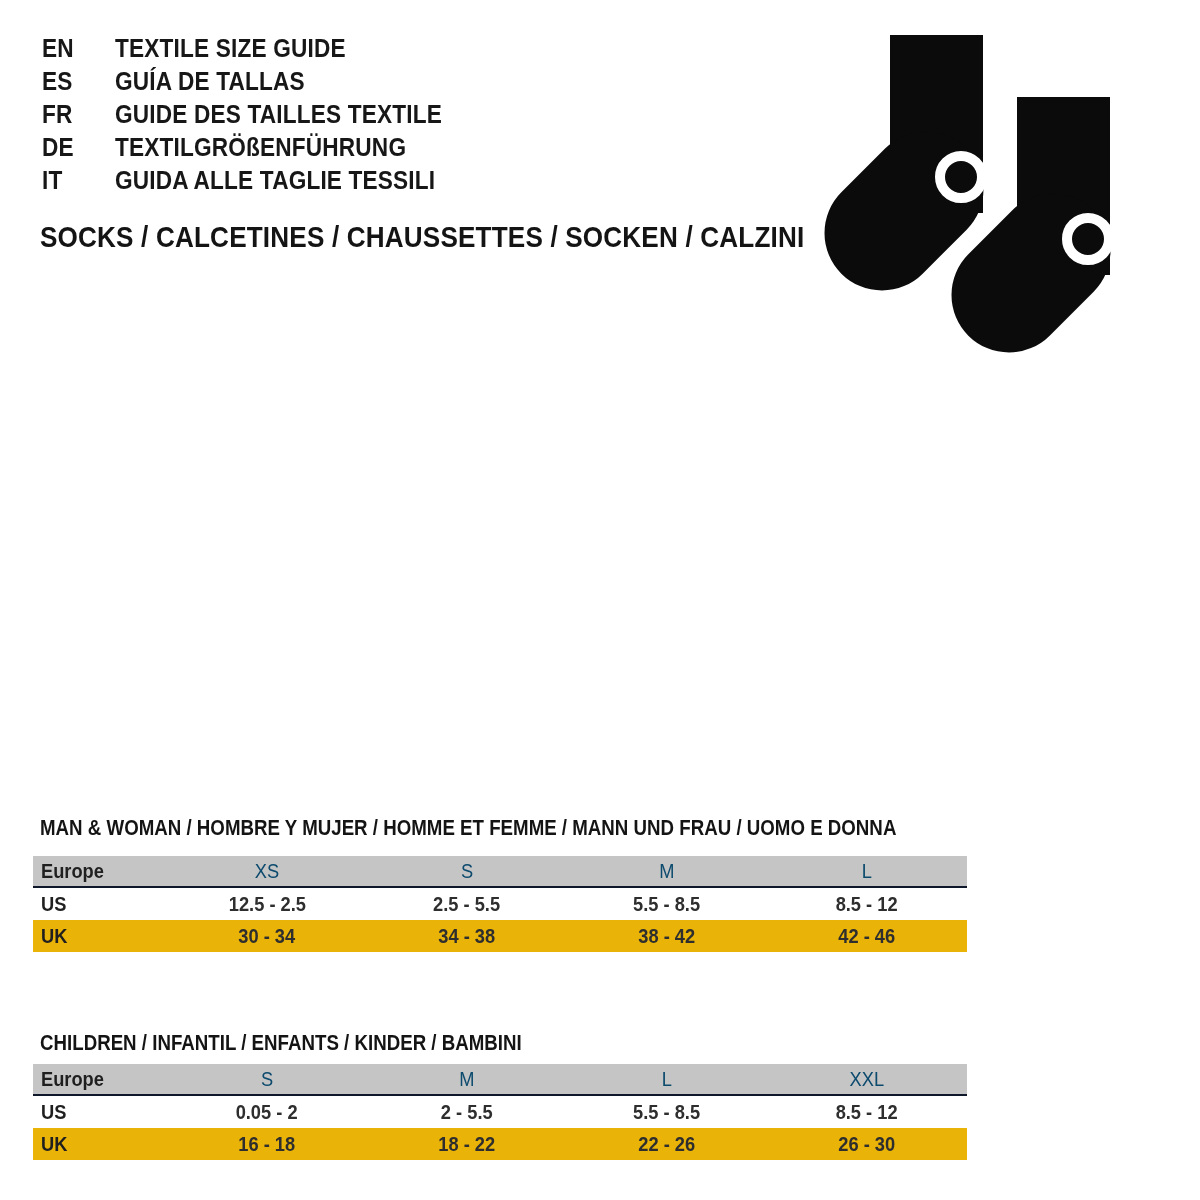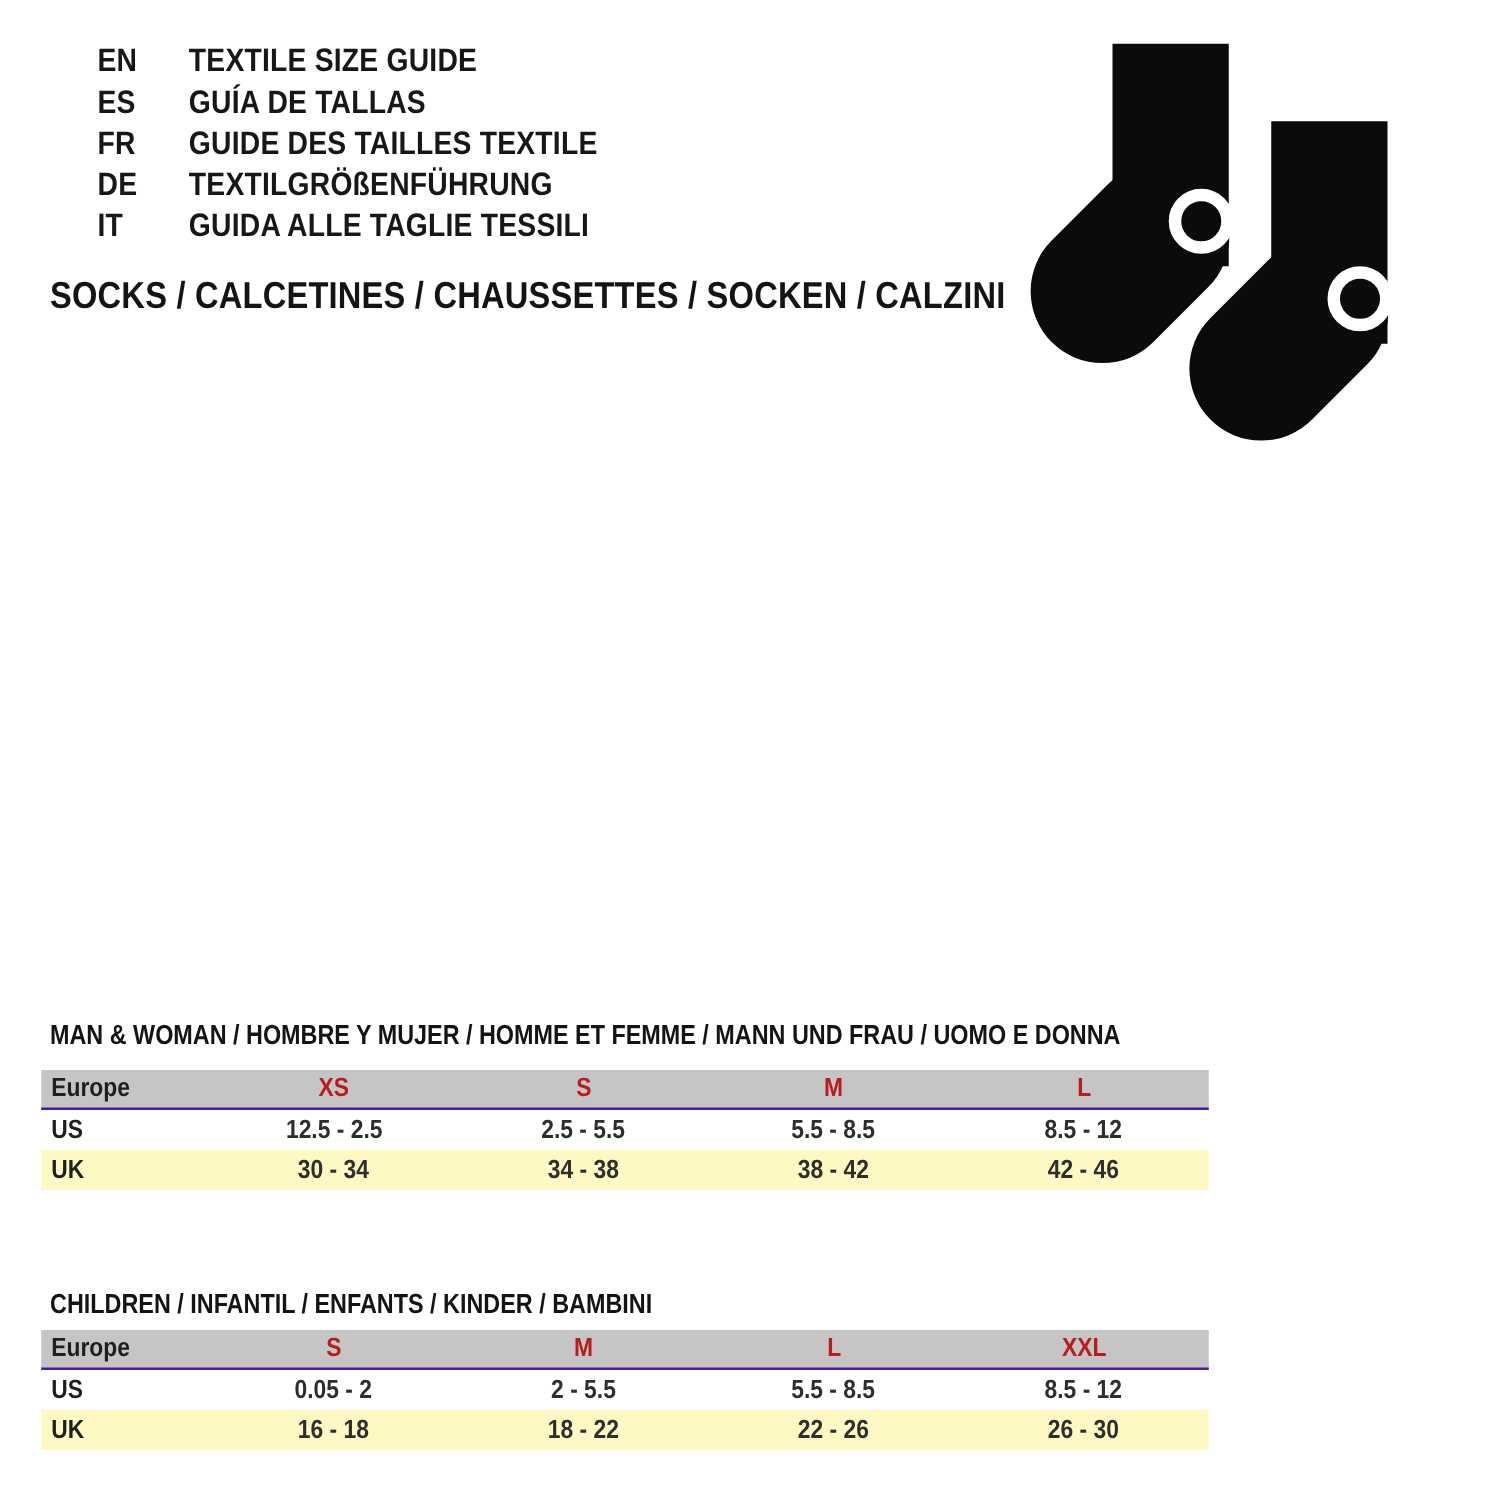--- a/index.html
+++ b/index.html
@@ -9,21 +9,21 @@
     font-family:"Liberation Sans",sans-serif;
     position:relative;
     color:#1a1a1a;
     overflow:hidden;
   }
   
   .cond{display:inline-block;transform:scaleX(.87);transform-origin:0 50%;white-space:nowrap;}
   .cond-c{display:inline-block;transform:scaleX(.87);transform-origin:50% 50%;white-space:nowrap;}
 
   
-  .lang-block{position:absolute;left:42px;top:32px;margin-left:36px;}
+  .lang-block{position:absolute;left:42px;top:32px;}
   .lang-row{
     display:flex;height:33px;line-height:33px;align-items:center;
     font-size:26px;font-weight:700;letter-spacing:.2px;
     transform:scaleX(.87);transform-origin:0 50%;white-space:nowrap;color:#171717;
   }
   .lang-code{width:84px;flex:none;}
 
   
   .product-line{
     position:absolute;left:40px;top:221px;height:32px;line-height:32px;
@@ -39,26 +39,26 @@
     position:absolute;left:40px;height:24px;line-height:24px;
     font-size:22px;font-weight:700;color:#141414;
     transform:scaleX(.85);transform-origin:0 50%;white-space:nowrap;
   }
   .title-1{top:816px;}
   .title-2{top:1031px;}
   .size-table{position:absolute;left:33px;width:934px;}
   .table-1{top:856px;}
   .table-2{top:1064px;}
   .trow{display:flex;height:32px;align-items:center;font-size:21px;box-sizing:border-box;}
-  .trow.head{background:#c5c5c5;border-bottom:2px solid #4c1d95;font-weight:700;color:#3a3a3a;}
-  .trow.alt{background:#fef9c3;}
+  .trow.head{background:#c5c5c5;border-bottom:2px solid #0f172a;font-weight:700;color:#3a3a3a;}
+  .trow.alt{background:#eab308;}
   .cell{box-sizing:border-box;}
   .cell.c0{width:134px;padding-left:8px;font-weight:700;color:#1f1f1f;}
   .cell.cv{width:200px;text-align:center;font-weight:700;color:#2e2e2e;}
-  .trow.head .cell.cv{font-weight:700;color:#b91c1c;}
+  .trow.head .cell.cv{font-weight:400;color:#0c4a6e;}
 </style>
 </head>
 <body>
 
 <div class="lang-block">
   <div class="lang-row">
     <span class="lang-code">EN</span>
     <span>TEXTILE SIZE GUIDE</span>
   </div>
   <div class="lang-row">

